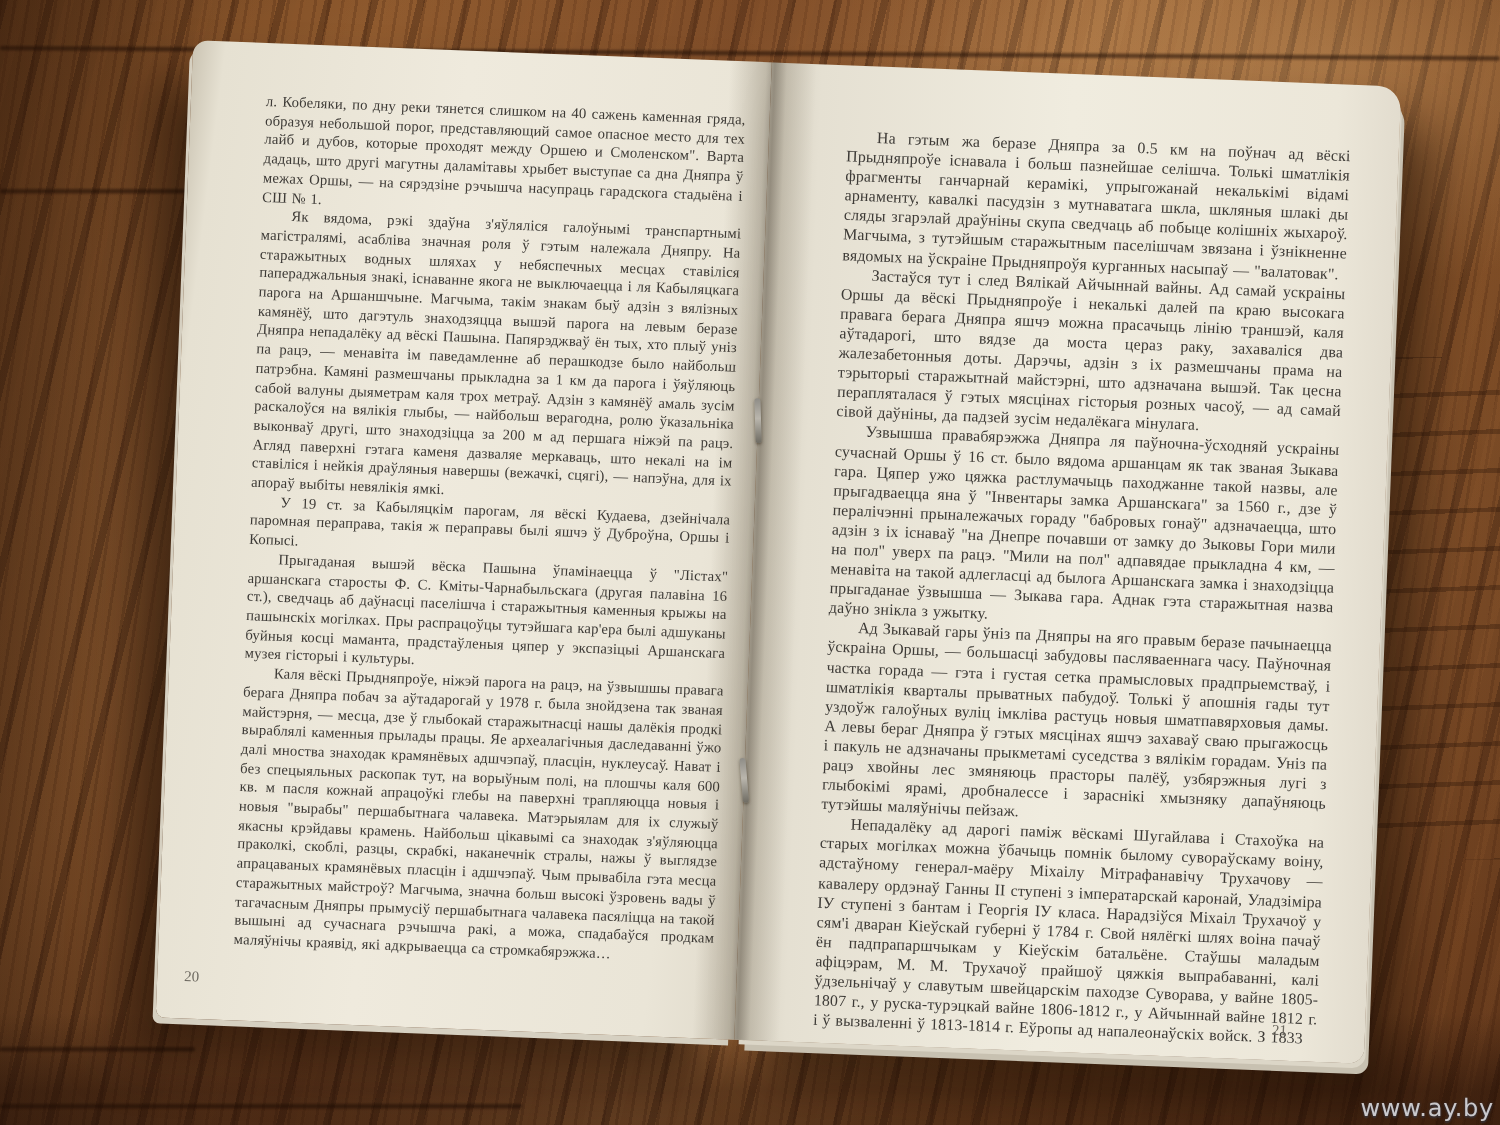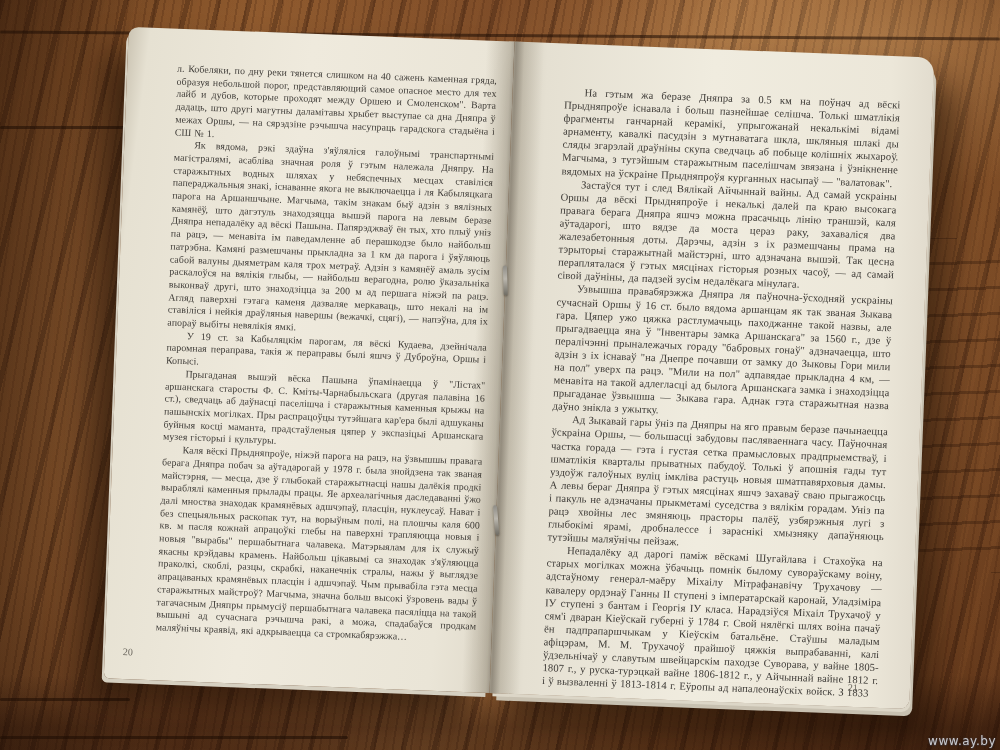--- a/index.html
+++ b/index.html
@@ -47,21 +47,21 @@
   .page-left .text-block{padding:34px 16px 0 50px;width:320px;font-size:9.8px;line-height:12.7px;}
   .page-right .text-block{padding:42px 20px 0 52px;width:336px;font-size:10.6px;line-height:13.1px;}
   .para{margin:0;text-align:justify;text-indent:20px;letter-spacing:0.1px;word-spacing:0.5px;}
   .para.first{text-indent:0;}
   .pagenum{position:absolute;font-size:10px;color:#6d6960;}
   .pagenum-left{left:18px;bottom:22px;}
   .pagenum-right{right:52px;bottom:14px;}
 
   
   .watermark{position:absolute;z-index:5;right:4px;bottom:2px;
-    font-family:"DejaVu Sans",sans-serif;font-size:12px;letter-spacing:0.5px;
+    font-family:"DejaVu Sans",sans-serif;font-size:16px;letter-spacing:0.5px;
     color:rgba(228,228,232,0.85);text-shadow:0 0 2px rgba(55,55,65,0.9),0 1px 1px rgba(55,55,65,0.7);}
 </style>
 </head>
 <body>
 
 <div class="scene">
 
   <div class="wood"></div>
   <div class="seam seam-1"></div>
   <div class="seam seam-2"></div>

